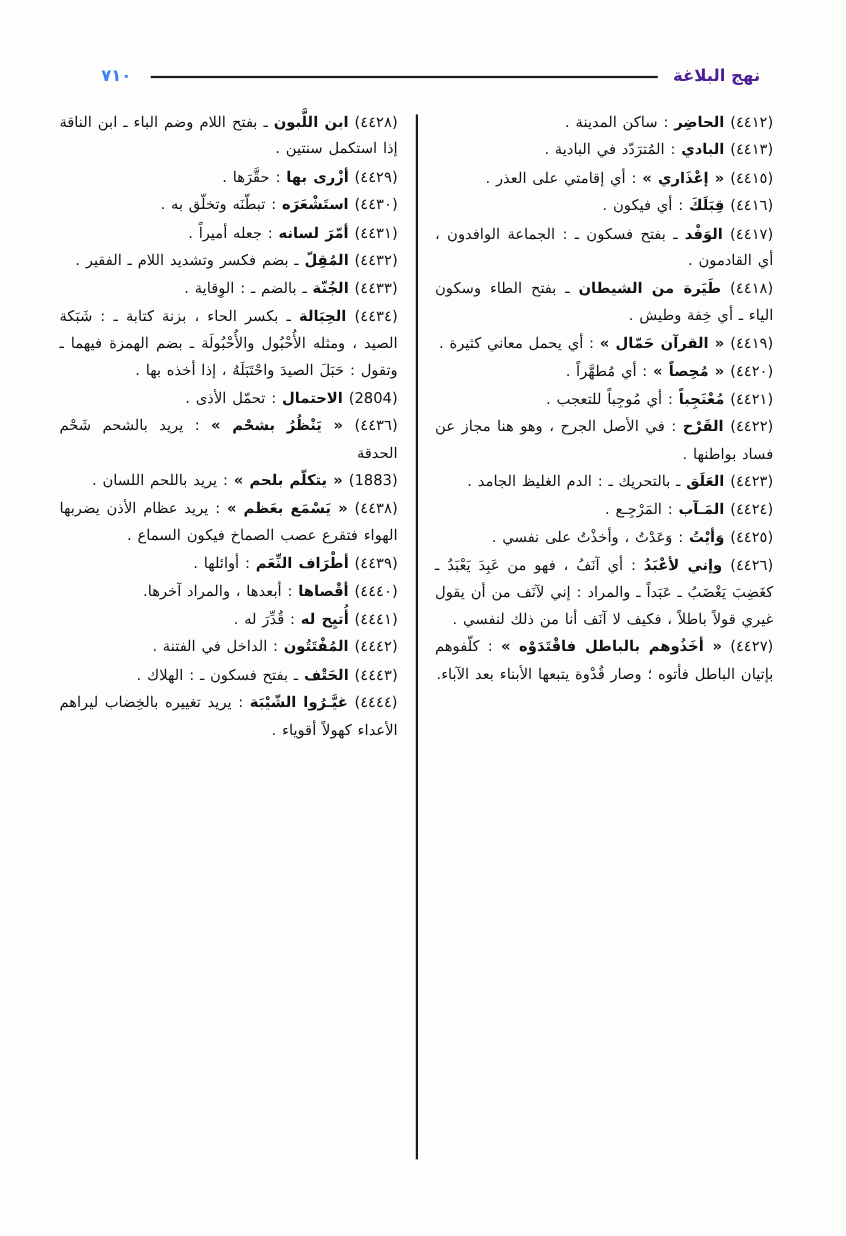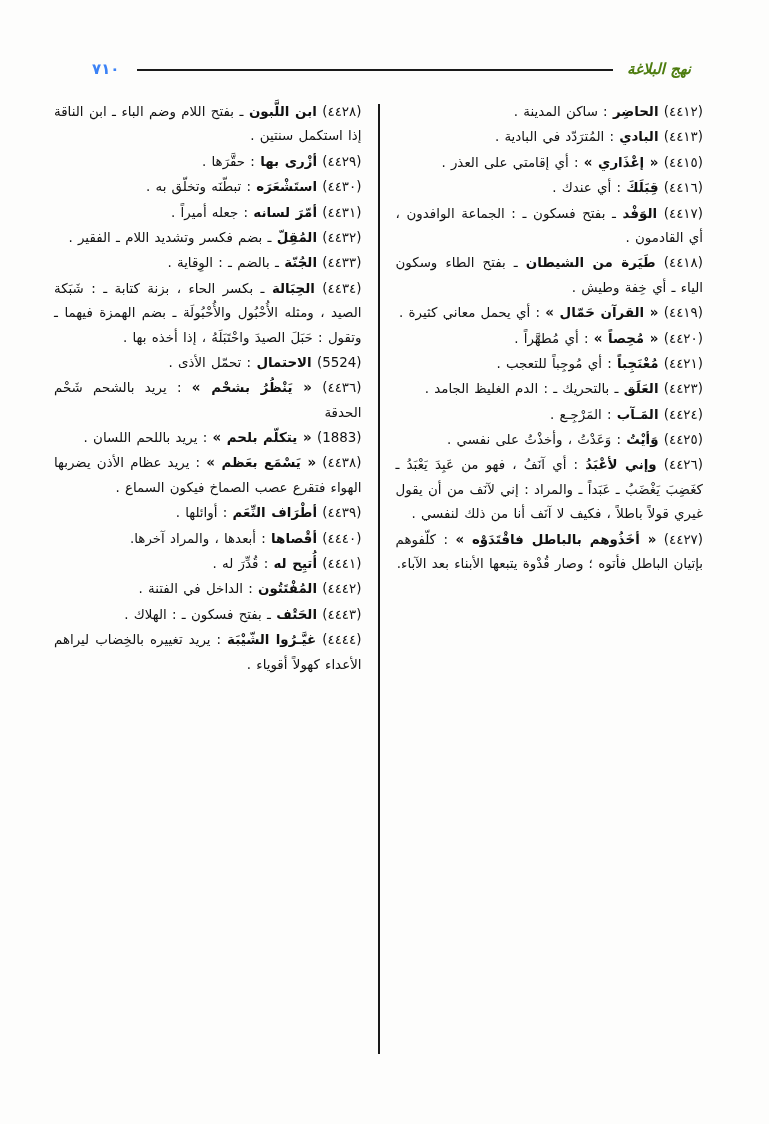--- a/index.html
+++ b/index.html
@@ -25,23 +25,22 @@
     display: flex;
     align-items: center;
     justify-content: space-between;
     padding: 0 78px 0 92px;
     box-sizing: border-box;
   }
   .header-title {
     font-size: 15px;
     font-weight: bold;
     letter-spacing: 0.5px;
-    color: #4d7c0f;
+    color: #4c1d95;
     white-space: nowrap;
-    font-style: italic;
   }
   .header-rule {
     flex: 1;
     height: 2px;
     background: #1a1a1a;
     margin: 0 14px 0 18px;
     position: relative;
     top: 1px;
   }
   .header-page-number {
@@ -107,44 +106,45 @@
     <div class="header-rule"></div>
     <div class="header-page-number">٧١٠</div>
   </div>
 
   <div class="columns">
 
     <div class="col col-right">
       <div class="entry"><span class="num">(٤٤١٢)</span> <span class="head">الحاضِر</span> <span class="body">: ساكن المدينة .</span></div>
       <div class="entry"><span class="num">(٤٤١٣)</span> <span class="head">البادي</span> <span class="body">: المُترَدّد في البادية .</span></div>
       <div class="entry"><span class="num">(٤٤١٥)</span> <span class="head">« إعْذَاري »</span> <span class="body">: أي إقامتي على العذر .</span></div>
-      <div class="entry"><span class="num">(٤٤١٦)</span> <span class="head">قِبَلَكَ</span> <span class="body">: أي عندك .</span></div>
+      <div class="entry"><span class="num">(٤٤١٦)</span> <span class="head">قِبَلَكَ</span> <span class="body">: أي فيكون .</span></div>
       <div class="entry"><span class="num">(٤٤١٧)</span> <span class="head">الوَفْد</span> <span class="body">ـ بفتح فسكون ـ : الجماعة الوافدون ، أي القادمون .</span></div>
       <div class="entry"><span class="num">(٤٤١٨)</span> <span class="head">طَيَرة من الشيطان</span> <span class="body">ـ بفتح الطاء وسكون الياء ـ أي خِفة وطيش .</span></div>
       <div class="entry"><span class="num">(٤٤١٩)</span> <span class="head">« القرآن حَمّال »</span> <span class="body">: أي يحمل معاني كثيرة .</span></div>
       <div class="entry"><span class="num">(٤٤٢٠)</span> <span class="head">« مُحِصاً »</span> <span class="body">: أي مُطهَّراً .</span></div>
       <div class="entry"><span class="num">(٤٤٢١)</span> <span class="head">مُعْنَجِباً</span> <span class="body">: أي مُوجِباً للتعجب .</span></div>
+      <div class="entry"><span class="num">(٤٤٢٢)</span> <span class="head">القَرْح</span> <span class="body">: في الأصل الجرح ، وهو هنا مجاز عن فساد بواطنها .</span></div>
       <div class="entry"><span class="num">(٤٤٢٣)</span> <span class="head">العَلَق</span> <span class="body">ـ بالتحريك ـ : الدم الغليظ الجامد .</span></div>
       <div class="entry"><span class="num">(٤٤٢٤)</span> <span class="head">المَـآب</span> <span class="body">: المَرْجِـع .</span></div>
       <div class="entry"><span class="num">(٤٤٢٥)</span> <span class="head">وَأيْتُ</span> <span class="body">: وَعَدْتُ ، وأخذْتُ على نفسي .</span></div>
       <div class="entry"><span class="num">(٤٤٢٦)</span> <span class="head">وإني لأعْبَدُ</span> <span class="body">: أي آنَفُ ، فهو من عَبِدَ يَعْبَدُ ـ كغَضِبَ يَغْضَبُ ـ عَبَداً ـ والمراد : إني لآنَف من أن يقول غيري قولاً باطلاً ، فكيف لا آنَف أنا من ذلك لنفسي .</span></div>
       <div class="entry"><span class="num">(٤٤٢٧)</span> <span class="head">« أخَذُوهم بالباطل فاقْتَدَوْه »</span> <span class="body">: كلّفوهم بإتيان الباطل فأتوه ؛ وصار قُدْوة يتبعها الأبناء بعد الآباء.</span></div>
     </div>
 
     <div class="divider"></div>
 
     <div class="col col-left">
       <div class="entry"><span class="num">(٤٤٢٨)</span> <span class="head">ابن اللَّبون</span> <span class="body">ـ بفتح اللام وضم الباء ـ ابن الناقة إذا استكمل سنتين .</span></div>
       <div class="entry"><span class="num">(٤٤٢٩)</span> <span class="head">أزْرى بها</span> <span class="body">: حقَّرَها .</span></div>
       <div class="entry"><span class="num">(٤٤٣٠)</span> <span class="head">استَشْعَرَه</span> <span class="body">: تبطّنَه وتخلّق به .</span></div>
       <div class="entry"><span class="num">(٤٤٣١)</span> <span class="head">أمّرَ لسانه</span> <span class="body">: جعله أميراً .</span></div>
       <div class="entry"><span class="num">(٤٤٣٢)</span> <span class="head">المُقِلّ</span> <span class="body">ـ بضم فكسر وتشديد اللام ـ الفقير .</span></div>
       <div class="entry"><span class="num">(٤٤٣٣)</span> <span class="head">الجُنّة</span> <span class="body">ـ بالضم ـ : الوِقاية .</span></div>
       <div class="entry"><span class="num">(٤٤٣٤)</span> <span class="head">الحِبَالة</span> <span class="body">ـ بكسر الحاء ، بزنة كتابة ـ : شَبَكة الصيد ، ومثله الأُحْبُول والأُحْبُولَة ـ بضم الهمزة فيهما ـ وتقول : حَبَلَ الصيدَ واحْتَبَلَهُ ، إذا أخذه بها .</span></div>
-      <div class="entry"><span class="num">(5524)</span> <span class="head">الاحتمال</span> <span class="body">: تحمّل الأذى .</span></div>
+      <div class="entry"><span class="num">(2804)</span> <span class="head">الاحتمال</span> <span class="body">: تحمّل الأذى .</span></div>
       <div class="entry"><span class="num">(٤٤٣٦)</span> <span class="head">« يَنْظُرُ بشحْم »</span> <span class="body">: يريد بالشحم شَحْم الحدقة</span></div>
       <div class="entry"><span class="num">(1883)</span> <span class="head">« يتكلّم بلحم »</span> <span class="body">: يريد باللحم اللسان .</span></div>
       <div class="entry"><span class="num">(٤٤٣٨)</span> <span class="head">« يَسْمَع بعَظم »</span> <span class="body">: يريد عظام الأذن يضربها الهواء فتقرع عصب الصماخ فيكون السماع .</span></div>
       <div class="entry"><span class="num">(٤٤٣٩)</span> <span class="head">أطْرَاف النِّعَم</span> <span class="body">: أوائلها .</span></div>
       <div class="entry"><span class="num">(٤٤٤٠)</span> <span class="head">أقْصاها</span> <span class="body">: أبعدها ، والمراد آخرها.</span></div>
       <div class="entry"><span class="num">(٤٤٤١)</span> <span class="head">أُتيِح له</span> <span class="body">: قُدِّرَ له .</span></div>
       <div class="entry"><span class="num">(٤٤٤٢)</span> <span class="head">المُفْتَتُون</span> <span class="body">: الداخل في الفتنة .</span></div>
       <div class="entry"><span class="num">(٤٤٤٣)</span> <span class="head">الحَتْف</span> <span class="body">ـ بفتح فسكون ـ : الهلاك .</span></div>
       <div class="entry"><span class="num">(٤٤٤٤)</span> <span class="head">غيَّـرُوا الشّيْبَة</span> <span class="body">: يريد تغييره بالخِضاب ليراهم الأعداء كهولاً أقوياء .</span></div>
     </div>

